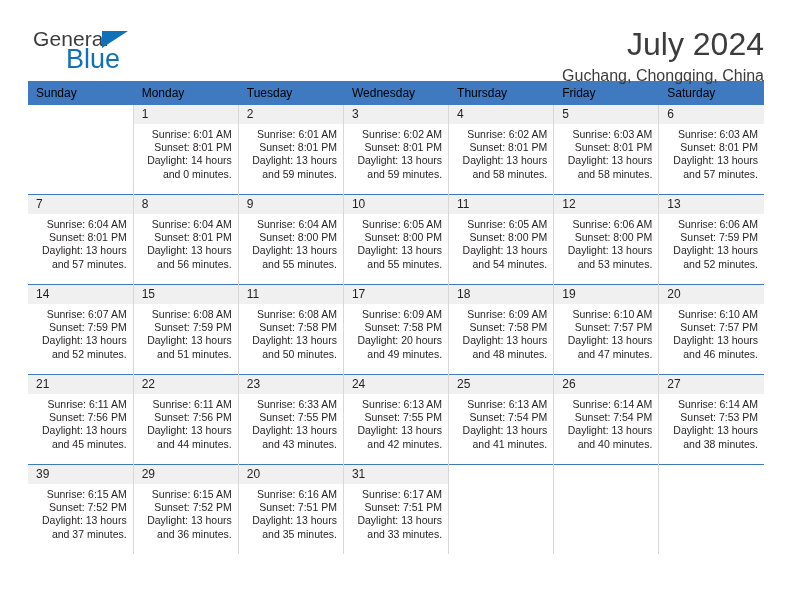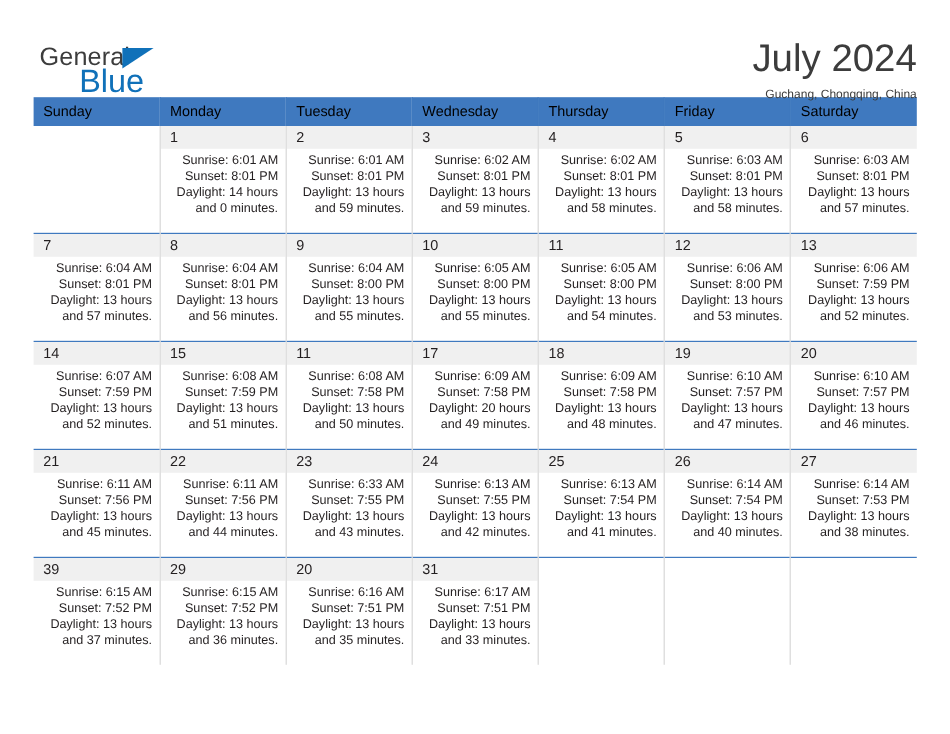--- a/index.html
+++ b/index.html
@@ -20,23 +20,23 @@
     width: 792px;
     height: 612px;
     box-sizing: border-box;
     padding: 0 28px;
   }
 
   
   .header {
     display: flex;
     justify-content: space-between;
-    align-items: center;
+    align-items: flex-start;
     height: 76px;
-    padding-top: 44px;
+    padding-top: 28px;
     box-sizing: border-box;
   }
 
   .logo {
     position: relative;
     width: 150px;
     height: 46px;
     padding-left: 5px;
     box-sizing: border-box;
   }
@@ -70,21 +70,21 @@
     padding-top: 0px;
   }
   .cal-title {
     font-size: 32px;
     color: #3c3c3c;
     line-height: 32px;
     font-weight: normal;
     margin: 0;
   }
   .cal-subtitle {
-    font-size: 10px;
+    font-size: 16px;
     color: #3c3c3c;
     margin-top: 8px;
     line-height: 16px;
   }
 
   
   .calendar {
     width: 736px;
     border-collapse: collapse;
     table-layout: fixed;

